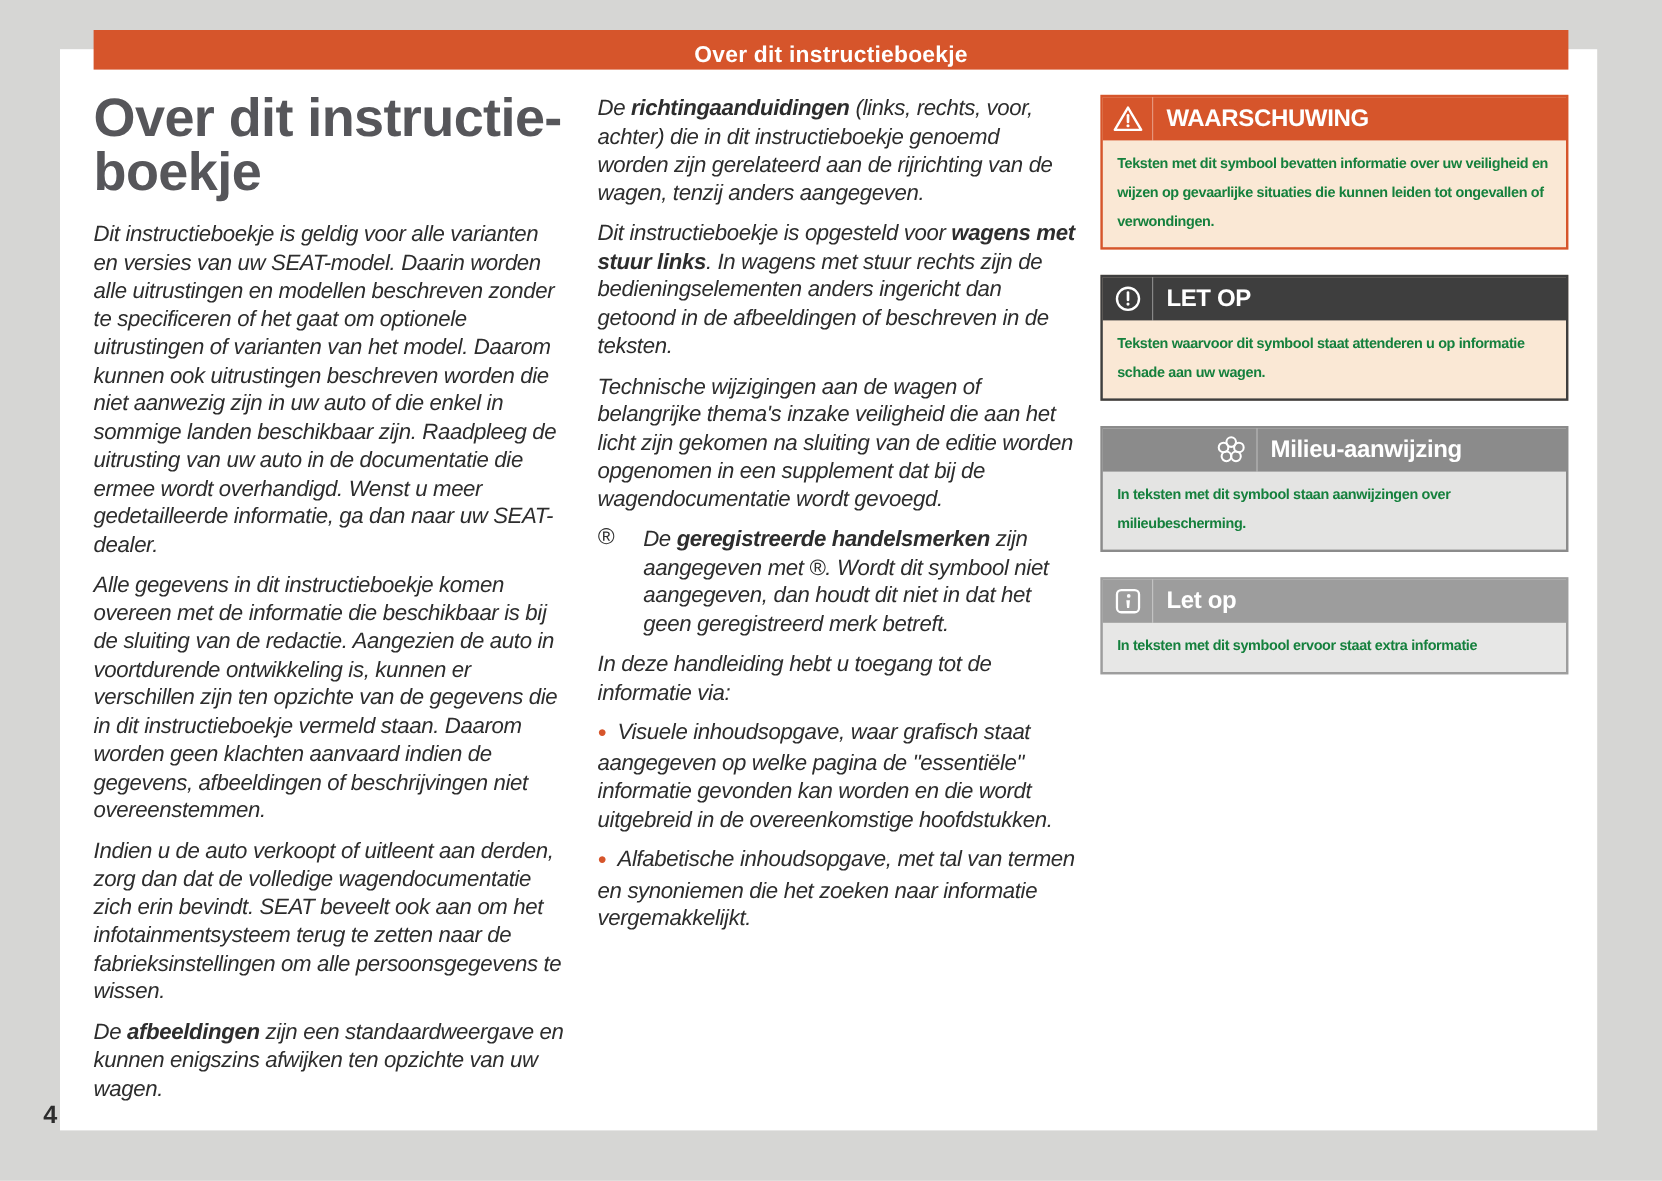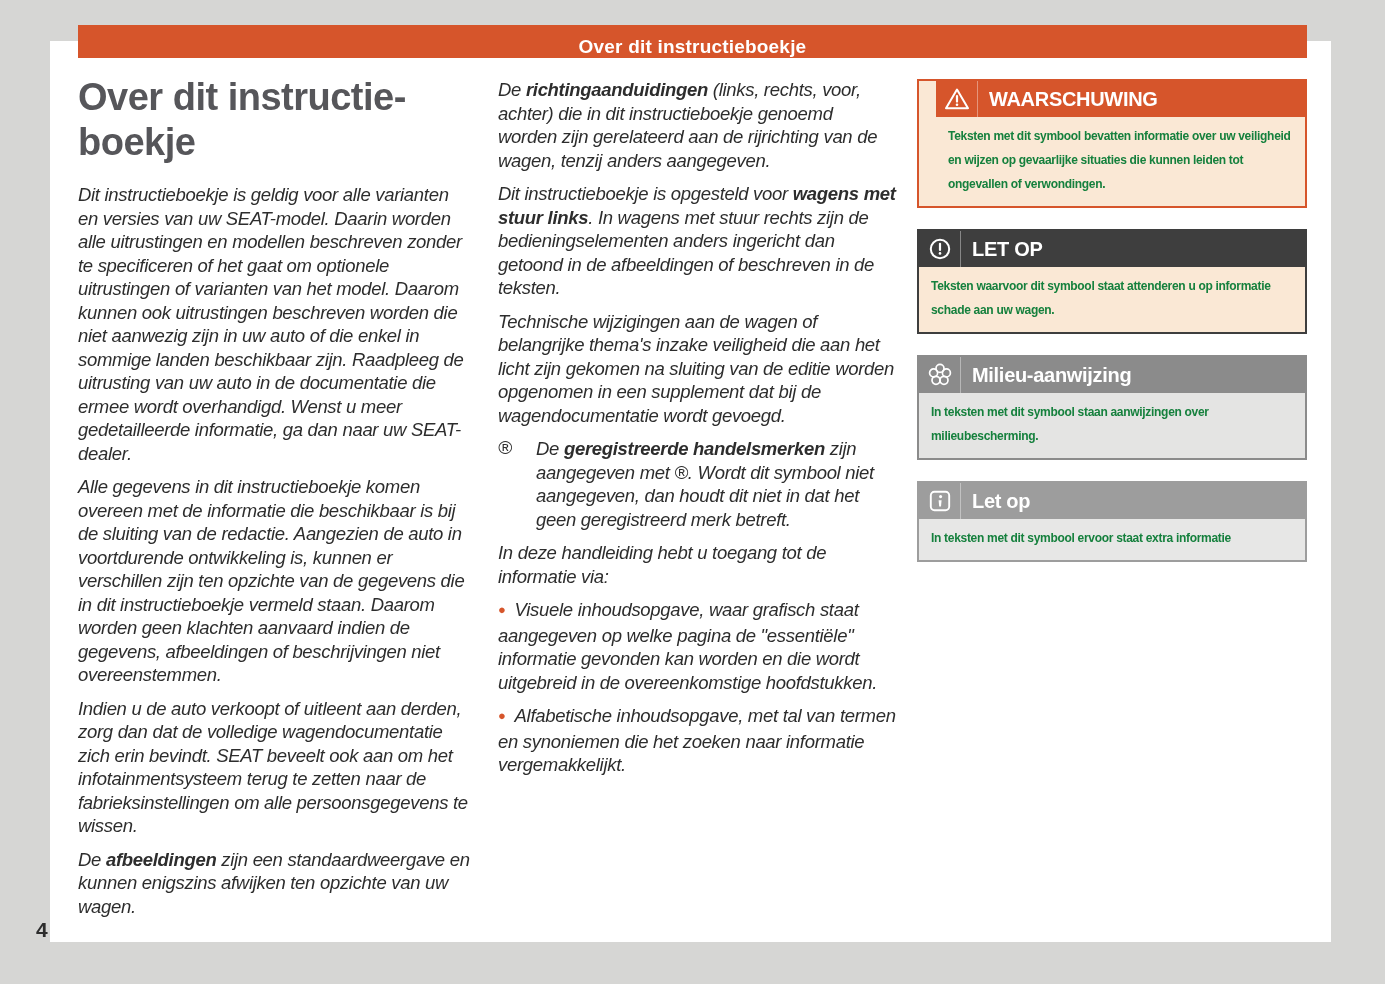--- a/index.html
+++ b/index.html
@@ -18,21 +18,21 @@
     position:absolute;left:78px;top:25px;width:1229px;height:33px;
     display:flex;align-items:flex-end;justify-content:center;
     font-weight:700;font-size:19px;letter-spacing:0.2px;z-index:3;
   }
   .col{position:absolute;}
   .col-left{left:28px;top:30px;width:394px;}
   .col-mid{left:448px;top:37px;width:398px;}
   .col-right{left:867px;top:38px;width:390px;}
 
   h1.heading{
-    font-size:38px;line-height:45px;font-weight:700;
+    font-size:45px;line-height:45px;font-weight:700;
     color:#56565A;margin:4px 0 18px 0;white-space:pre-line;
     letter-spacing:-0.5px;
   }
   .para{
     font-size:18.5px;line-height:23.5px;letter-spacing:-0.3px;
     color:#2D2D2D;margin:0 0 10px 0;font-style:italic;
   }
   .reg-para{position:relative;padding-left:38px;}
   .reg-marker{
     position:absolute;left:0;top:-1px;font-size:19px;color:#2D2D2D;
@@ -95,21 +95,21 @@
     </div>
     <p class="para">In deze handleiding hebt u toegang tot de informatie via:</p>
     <div>
       <p class="para bullet">Visuele inhoudsopgave, waar grafisch staat aangegeven op welke pagina de "essentiële" informatie gevonden kan worden en die wordt uitgebreid in de overeenkomstige hoofdstukken.</p>
       <p class="para bullet">Alfabetische inhoudsopgave, met tal van termen en synoniemen die het zoeken naar informatie vergemakkelijkt.</p>
     </div>
   </div>
 
   <div class="col col-right">
 
-    <div class="callout" style="background-color: rgb(250, 232, 213); border-color: rgb(214, 85, 43); padding-left: 17px;">
+    <div class="callout" style="background-color: rgb(250, 232, 213); border-color: rgb(214, 85, 43);">
       <div class="callout-header" style="background-color: rgb(214, 85, 43);">
         <span class="callout-iconcell">
           <svg width="26" height="24" viewBox="0 0 26 24">
             <path d="M13 2.6 L24 21.2 H2 Z" fill="none" stroke="#FFFFFF" stroke-width="2" stroke-linejoin="round"></path>
             <line x1="13" y1="9" x2="13" y2="14.6" stroke="#FFFFFF" stroke-width="2.2" stroke-linecap="round"></line>
             <circle cx="13" cy="17.8" r="1.3" fill="#FFFFFF"></circle>
           </svg>
         </span>
         <span class="callout-label" style="color: rgb(255, 255, 255);">WAARSCHUWING</span>
       </div>
@@ -124,21 +124,21 @@
             <line x1="12" y1="6.8" x2="12" y2="13" stroke="#FFFFFF" stroke-width="2.2" stroke-linecap="round"></line>
             <circle cx="12" cy="16.4" r="1.3" fill="#FFFFFF"></circle>
           </svg>
         </span>
         <span class="callout-label" style="color: rgb(255, 255, 255);">LET OP</span>
       </div>
       <div class="callout-body">Teksten waarvoor dit symbool staat attenderen u op informatie schade aan uw wagen.</div>
     </div>
 
     <div class="callout" style="background-color: rgb(228, 228, 227); border-color: rgb(139, 139, 139);">
-      <div class="callout-header" style="background-color: rgb(139, 139, 139);">
+      <div class="callout-header" style="background-color: rgb(139, 139, 139); justify-content: center;">
         <span class="callout-iconcell">
           <svg width="26" height="26" viewBox="0 0 26 26">
             <g fill="none" stroke="#FFFFFF" stroke-width="1.7">
               <circle cx="13" cy="6.4" r="4"></circle>
               <circle cx="19.4" cy="10.9" r="4"></circle>
               <circle cx="17" cy="18.3" r="4"></circle>
               <circle cx="9" cy="18.3" r="4"></circle>
               <circle cx="6.6" cy="10.9" r="4"></circle>
             </g>
           </svg>

